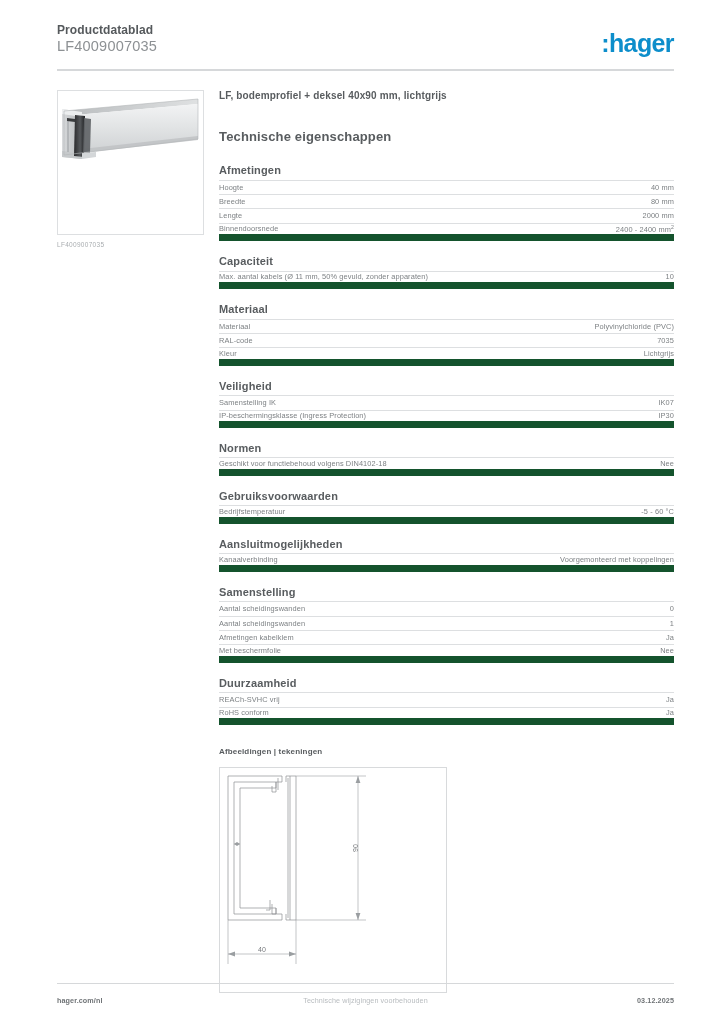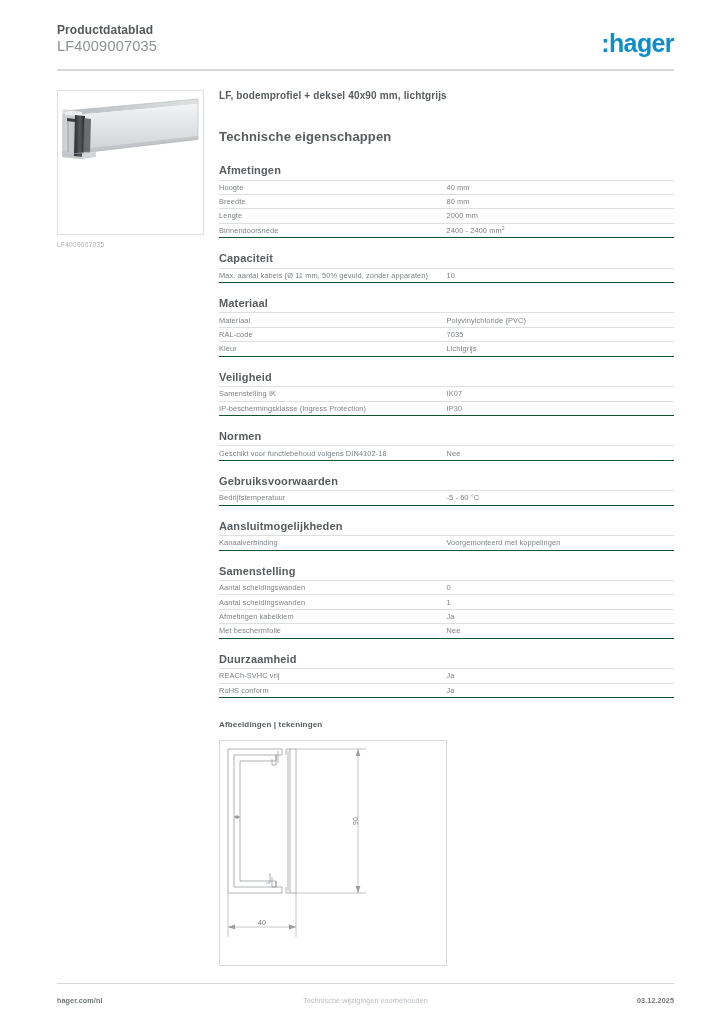--- a/index.html
+++ b/index.html
@@ -109,23 +109,23 @@
   .spec-table tr { height: 14.4px; }
   .spec-table td {
     border-top: 1px solid #dddfe1;
     font-size: 7.4px;
     color: #7d8184;
     letter-spacing: 0.1px;
     vertical-align: middle;
     padding: 0;
     height: 14.4px;
   }
-  .spec-table tr:last-child td { border-bottom: 1px solid #14532d; }
+  .spec-table tr:last-child td { border-bottom: 7px solid #14532d; }
   .spec-label { text-align: left; }
-  .spec-value { }
+  .spec-value { text-align: right; }
   .spec-value sup { font-size: 5.2px; vertical-align: super; }
 
   
   #drawings-section { margin-top: 22px; }
   #drawings-title {
     font-size: 8px;
     font-weight: bold;
     color: #585c5f;
     letter-spacing: 0.15px;
     margin-bottom: 11px;

